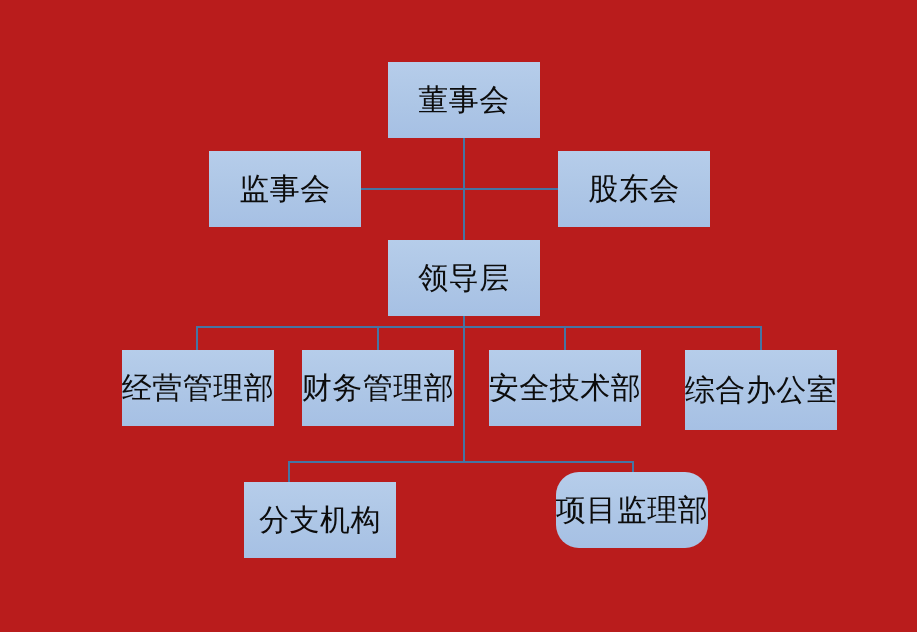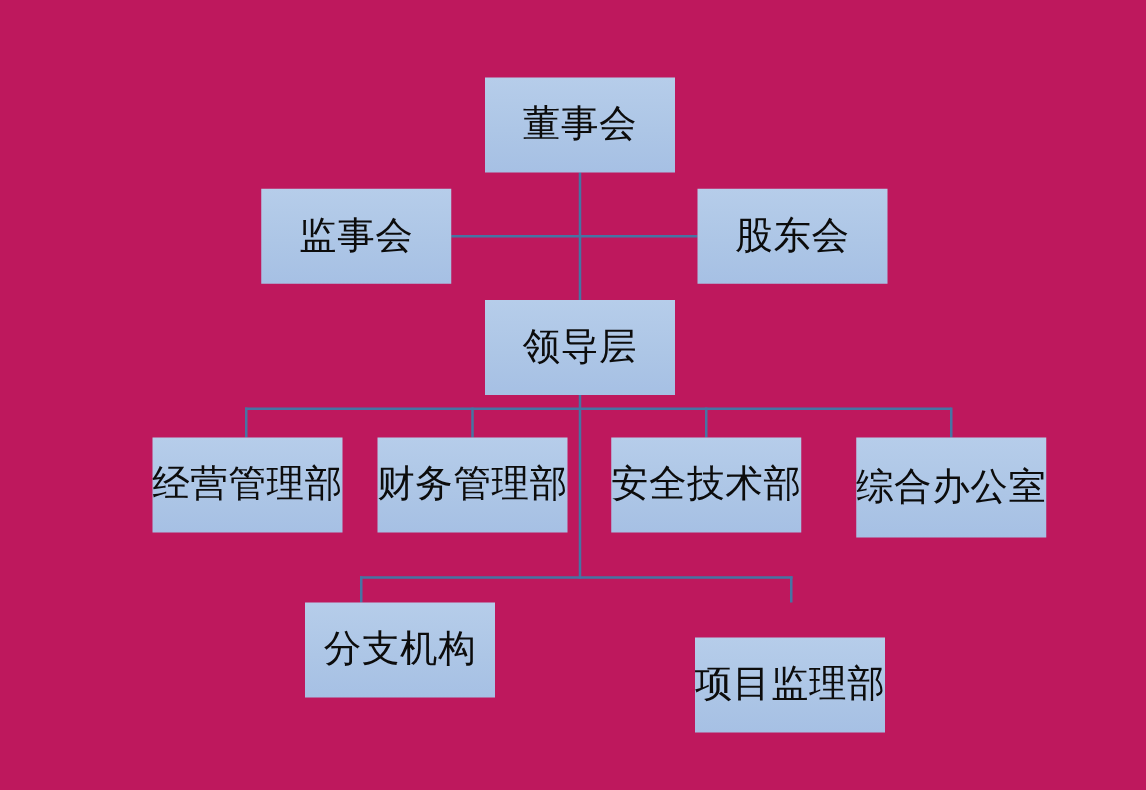--- a/index.html
+++ b/index.html
@@ -39,21 +39,21 @@
     position: absolute;
     background: #4574a3;
     z-index: 1;
   }
   .connector.h { height: 2px; }
   .connector.v { width: 2px; }
 </style>
 </head>
 <body>
 
-<div id="chart-canvas" style="background: #be185d;">
+<div id="chart-canvas" style="background: #b91c1c;">
     <div class="connector v" style="left: 463px; top: 138px; background: rgb(69, 116, 163); height: 102px;"></div>
     <div class="connector h" style="left: 361px; top: 188px; background: rgb(69, 116, 163); width: 197px;"></div>
     <div class="connector v" style="left: 463px; top: 316px; background: rgb(69, 116, 163); height: 147px;"></div>
     <div class="connector h" style="left: 196px; top: 326px; background: rgb(69, 116, 163); width: 565px;"></div>
     <div class="connector v" style="left: 196px; top: 326px; background: rgb(69, 116, 163); height: 24px;"></div>
     <div class="connector v" style="left: 377px; top: 326px; background: rgb(69, 116, 163); height: 24px;"></div>
     <div class="connector v" style="left: 564px; top: 326px; background: rgb(69, 116, 163); height: 24px;"></div>
     <div class="connector v" style="left: 760px; top: 326px; background: rgb(69, 116, 163); height: 24px;"></div>
     <div class="connector h" style="left: 288px; top: 461px; background: rgb(69, 116, 163); width: 346px;"></div>
     <div class="connector v" style="left: 288px; top: 461px; background: rgb(69, 116, 163); height: 21px;"></div>
@@ -78,16 +78,16 @@
     </div>
     <div class="node-box" style="left: 302px; top: 350px; width: 152px; height: 76px;">
       <span class="node-label" style="color: rgb(12, 12, 12);">财务管理部</span>
     </div>
     <div class="node-box" style="left: 685px; top: 350px; width: 152px; height: 80px;">
       <span class="node-label" style="color: rgb(12, 12, 12);">综合办公室</span>
     </div>
     <div class="node-box" style="left: 212px; top: 482px; width: 152px; height: 76px; margin-left: 32px;">
       <span class="node-label" style="color: rgb(12, 12, 12);">分支机构</span>
     </div>
-    <div class="node-box" style="left: 556px; top: 510px; width: 152px; height: 76px;">
+    <div class="node-box" style="left: 556px; top: 472px; width: 152px; height: 76px; border-radius: 23px;">
       <span class="node-label" style="color: rgb(12, 12, 12);">项目监理部</span>
     </div>
   </div>
 
 </body></html>

